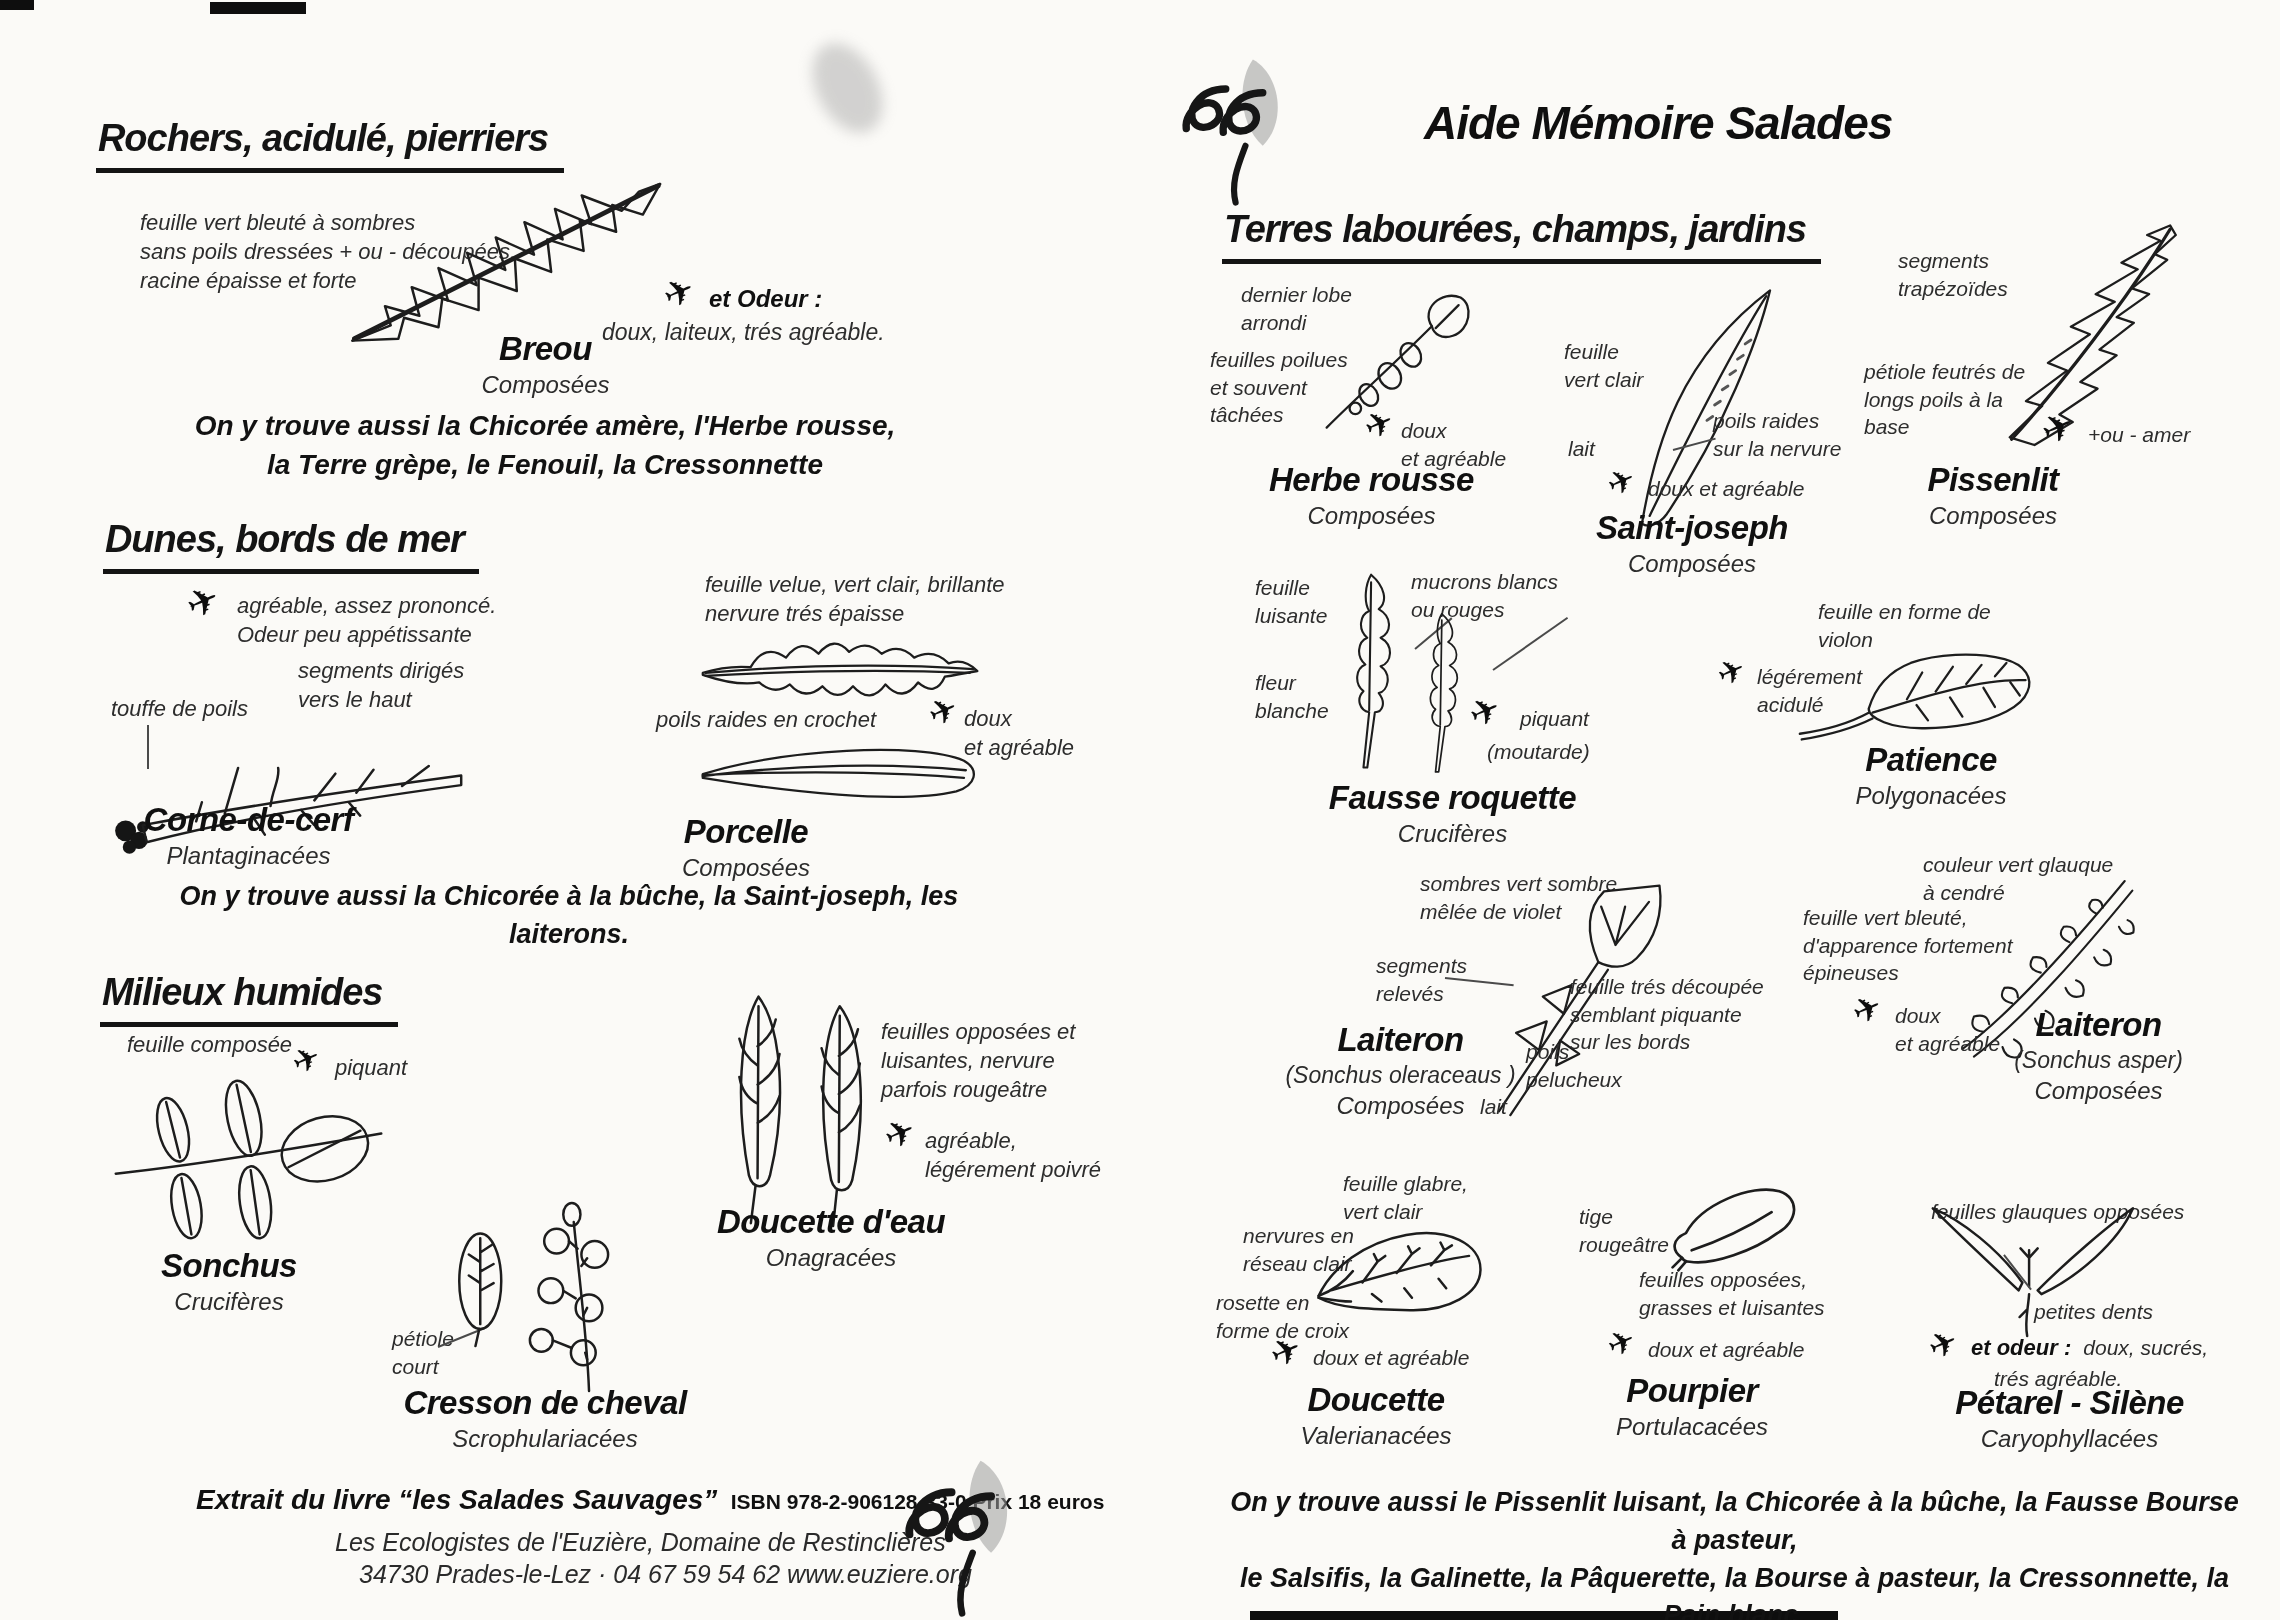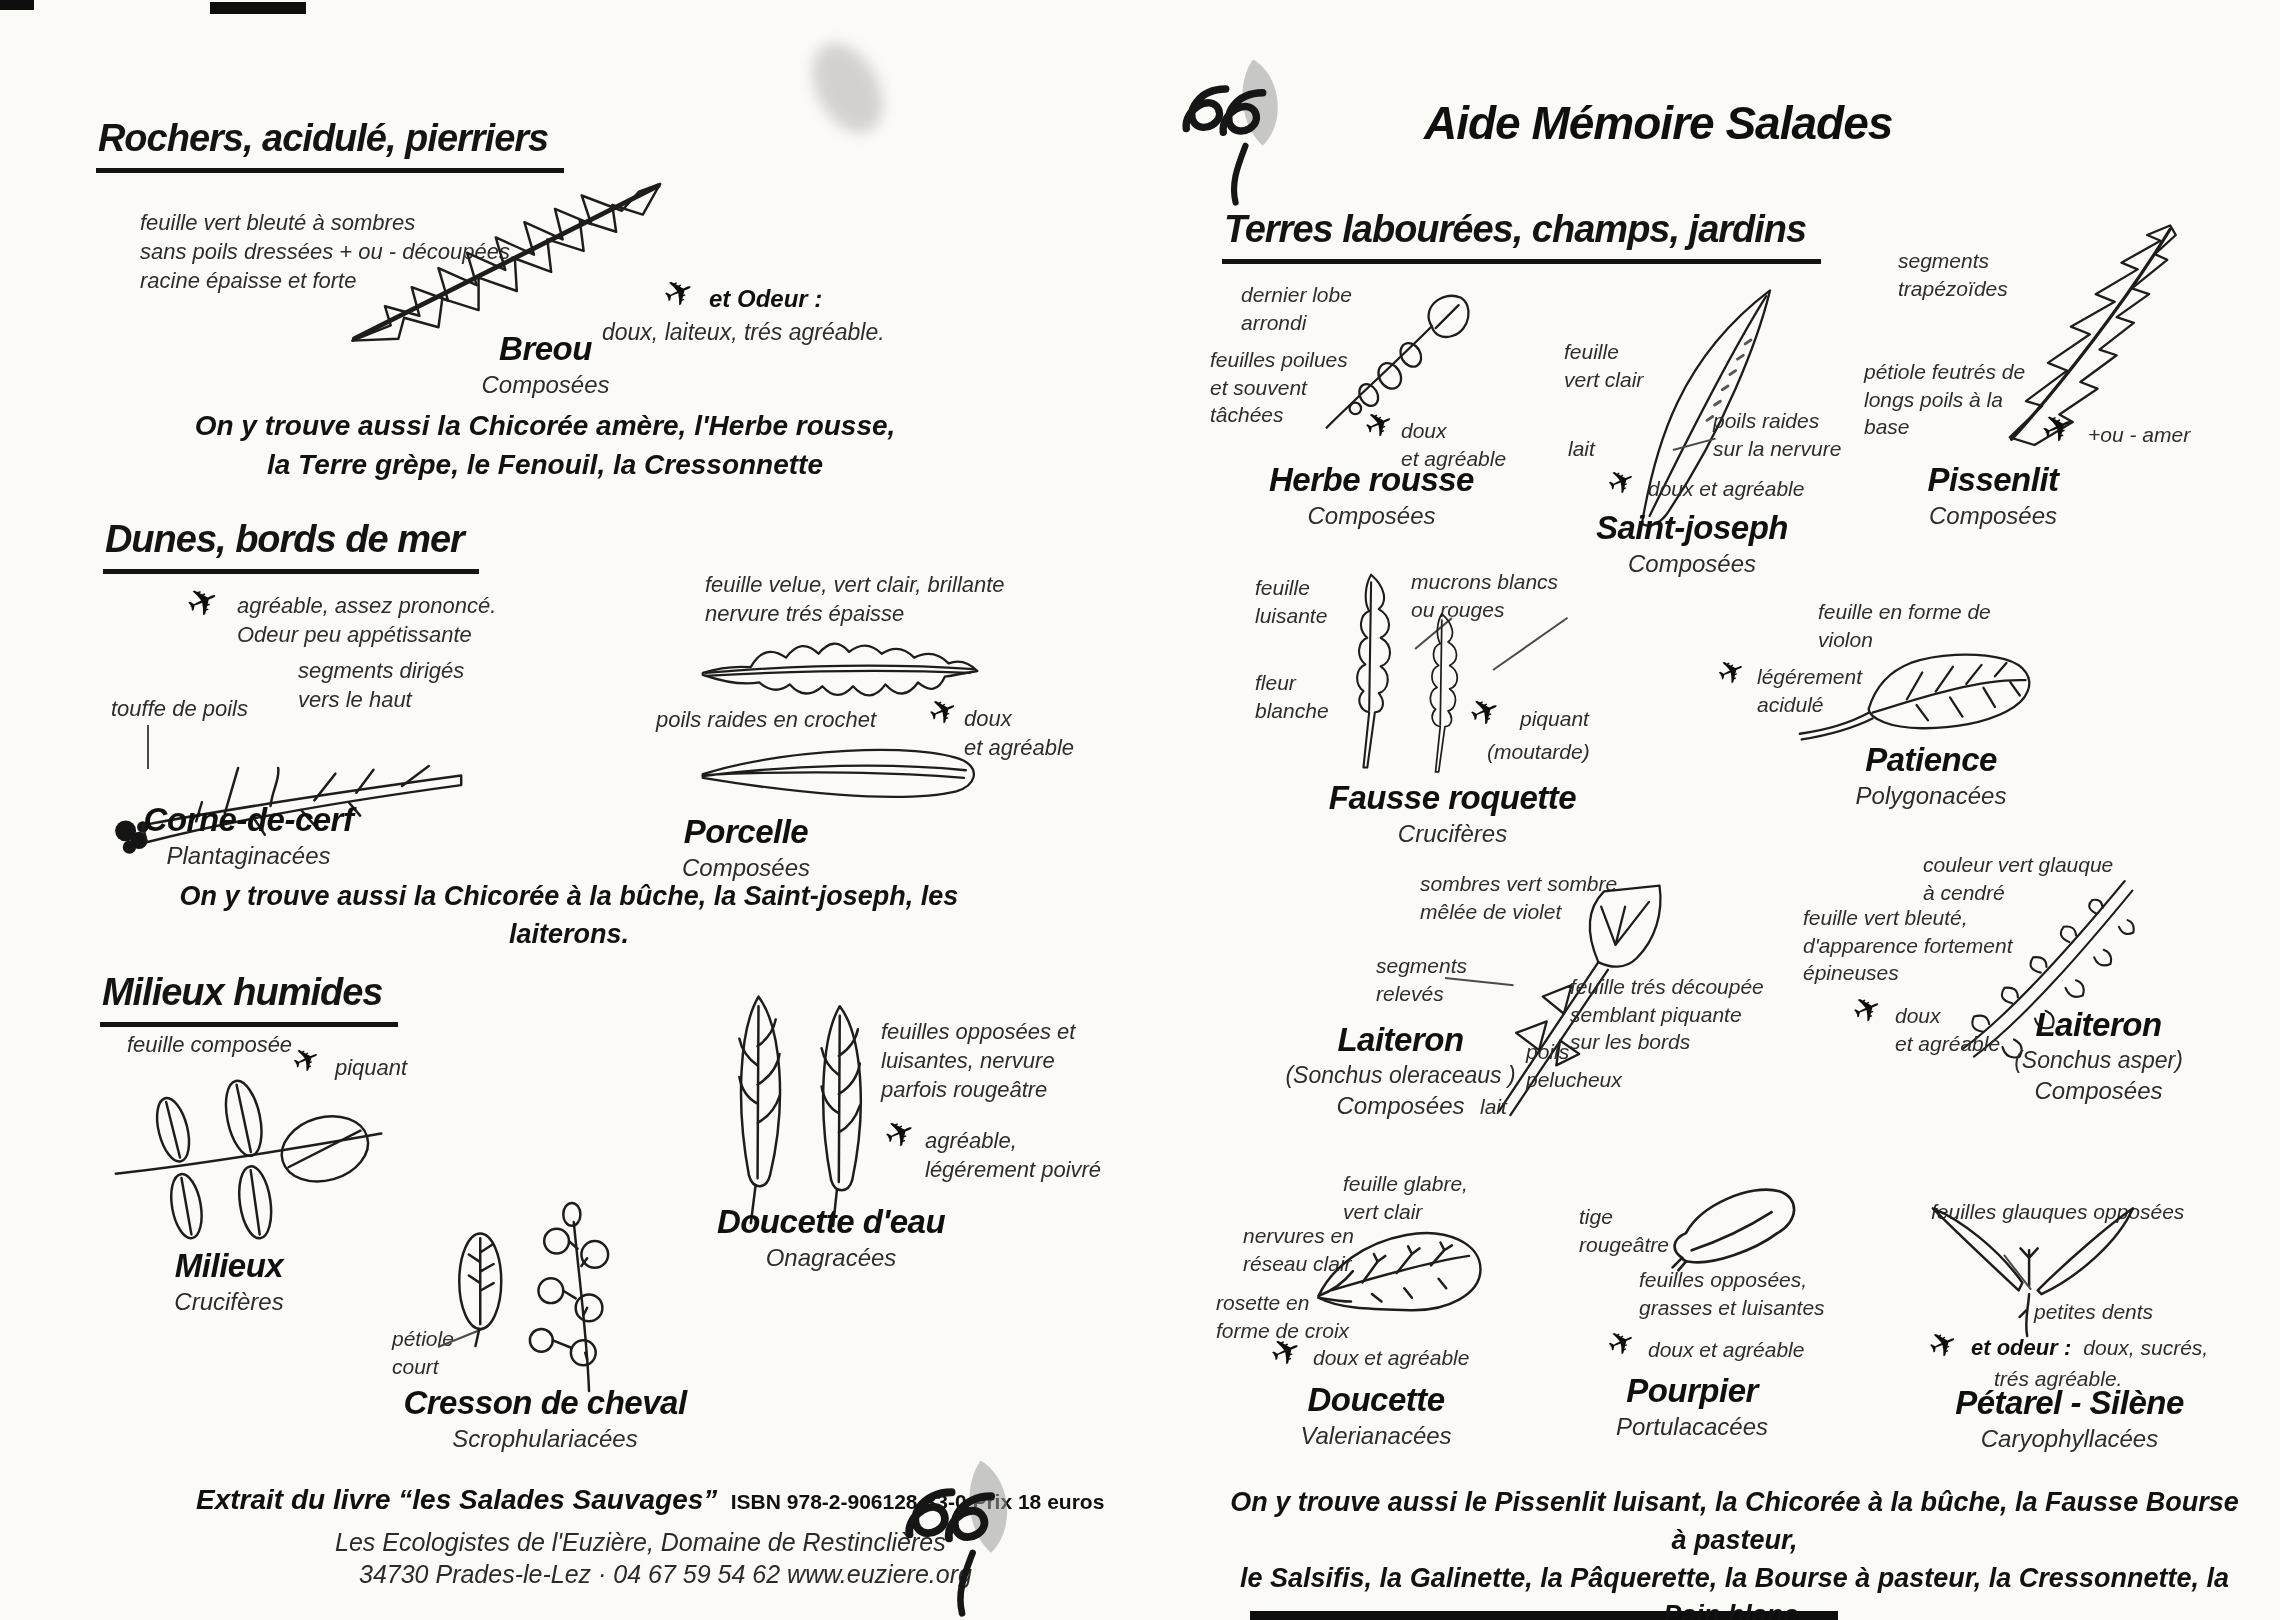--- a/index.html
+++ b/index.html
@@ -137,21 +137,21 @@
         <ellipse cx="152" cy="148" rx="16" ry="38"></ellipse>
         <path d="M152,114 L152,182"></path>
       </g>
     <g transform="rotate(-16 225 92)">
         <ellipse cx="225" cy="92" rx="46" ry="33"></ellipse>
         <path d="M183,100 L266,84"></path>
       </g>
   </svg>
 
   <div class="plant" style="left:119px;top:1247px;width:220px;">
-    <div class="nm">Milieux</div>
+    <div class="nm">Sonchus</div>
     <div class="fm">Crucifères</div>
   </div>
 
   <div class="t" style="left:392px;top:1325px;">pétiole
 court</div>
   <div class="line" style="left:438px;top:1346px;width:50px;transform:rotate(-22deg);"></div>
 
   <svg class="illus" style="left:444px;top:1195px;" width="229" height="201" viewBox="0 0 240 210" fill="none" stroke="#1d1d1d" stroke-width="2.6" stroke-linecap="round" stroke-linejoin="round">
     <ellipse cx="38" cy="90" rx="22" ry="50"></ellipse>
     <path d="M38,45 L38,135 M38,60 L50,52 M38,80 L52,72 M38,100 L52,92 M38,70 L26,62 M38,92 L26,84 M37,140 L33,158"></path>

